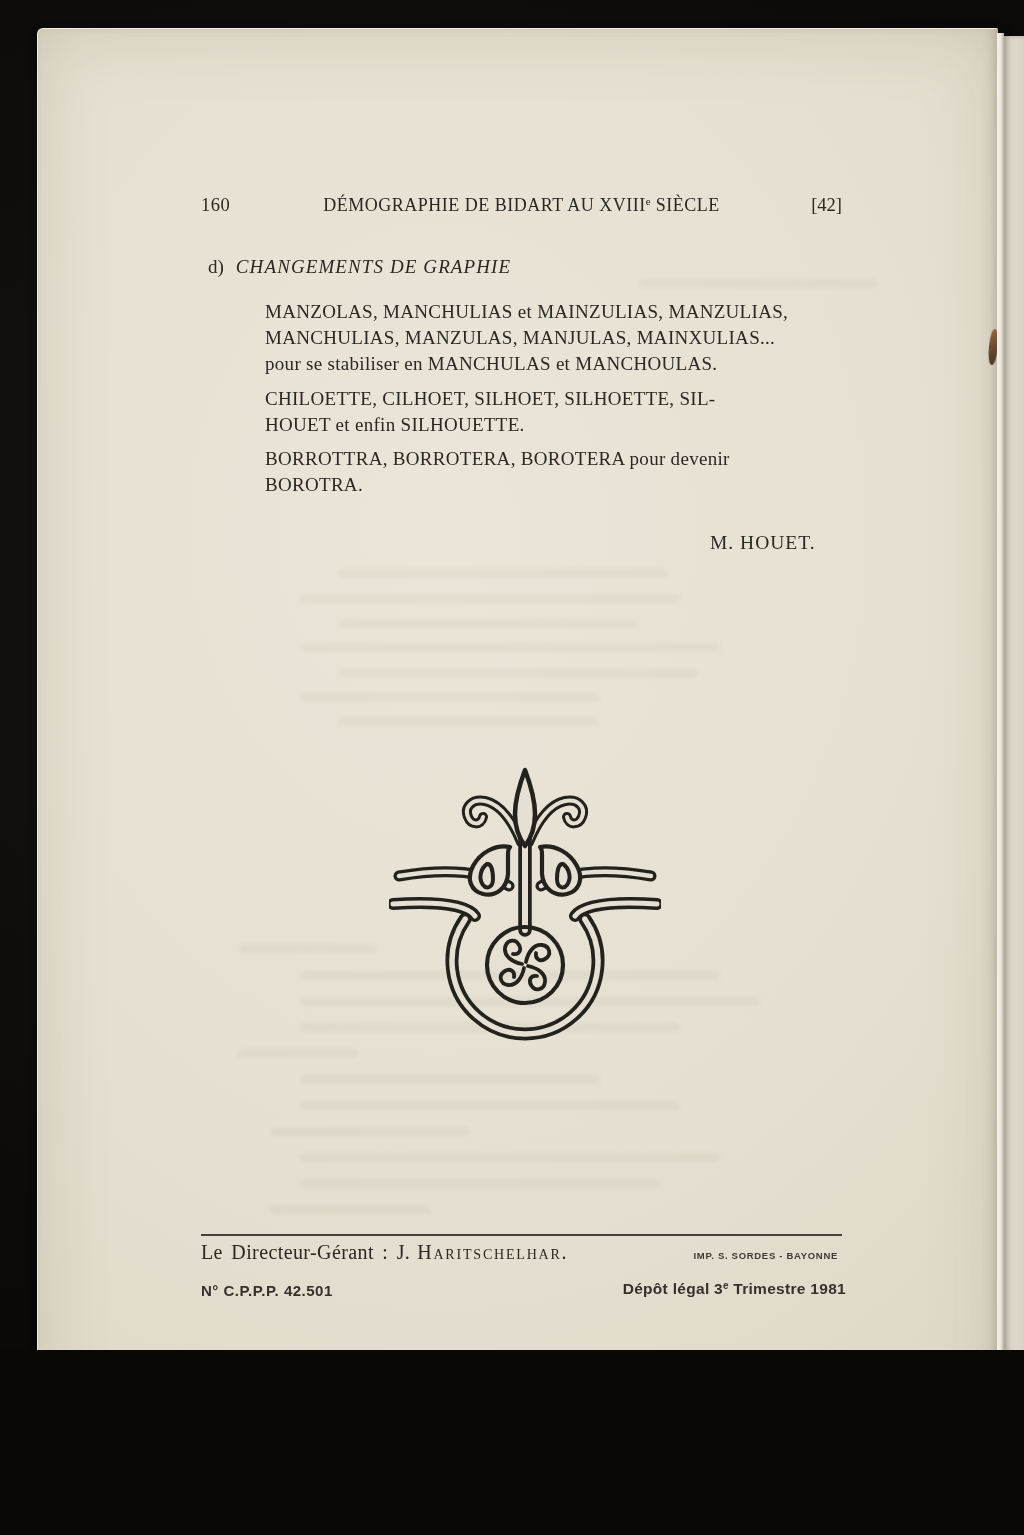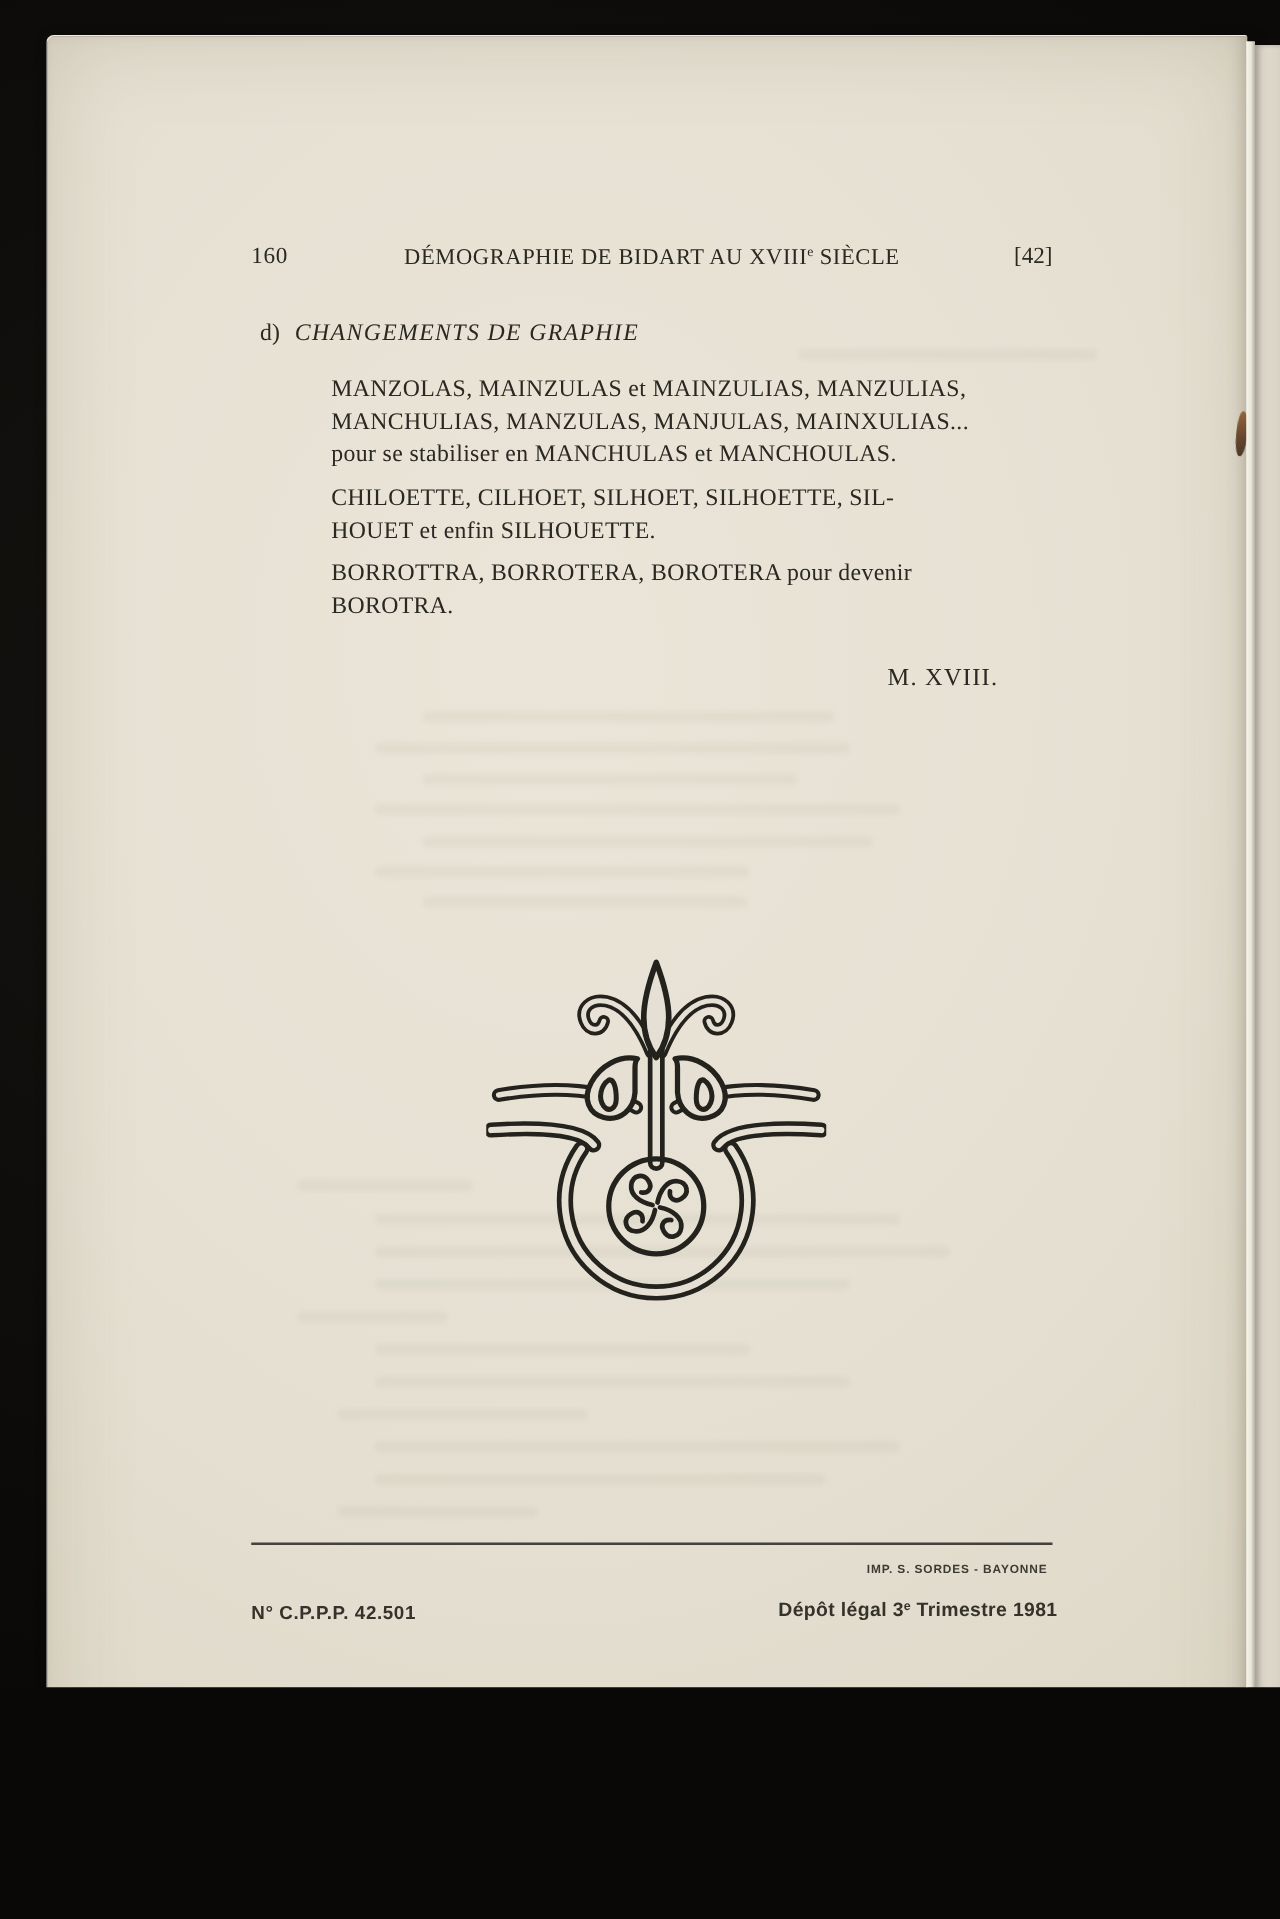--- a/index.html
+++ b/index.html
@@ -83,34 +83,34 @@
       <span class="pageno">160</span>
       <span class="running-title"><span>DÉMOGRAPHIE DE BIDART AU XVIII</span><sup class="sm">e</sup><span> SIÈCLE</span></span>
       <span class="issue">[42]</span>
     </div>
 
     <div class="abs section-h">
       <span>d)</span><em>CHANGEMENTS DE GRAPHIE</em>
     </div>
 
     <div class="abs para p1">
-      <div class="line">MANZOLAS, MAINZULAS et MAINZULIAS, MANZULIAS,</div>
+      <div class="line">MANZOLAS, MANCHULIAS et MAINZULIAS, MANZULIAS,</div>
       <div class="line">MANCHULIAS, MANZULAS, MANJULAS, MAINXULIAS...</div>
       <div class="line">pour se stabiliser en MANCHULAS et MANCHOULAS.</div>
     </div>
     <div class="abs para p3">
       <div class="line">BORROTTRA, BORROTERA, BOROTERA pour devenir</div>
       <div class="line">BOROTRA.</div>
     </div>
     <div class="abs para p2">
       <div class="line">CHILOETTE, CILHOET, SILHOET, SILHOETTE, SIL-</div>
       <div class="line">HOUET et enfin SILHOUETTE.</div>
     </div>
 
-    <div class="abs sig">M. XVIII.</div>
+    <div class="abs sig">M. HOUET.</div>
 
     <svg class="emblem" viewBox="0 0 272 300">
       <g fill="none" stroke="#24221c" stroke-linecap="round" stroke-linejoin="round">
         <defs>
           <g id="em-side">
 
             <path d="M10,118 C58,110 96,114 120,128" stroke-width="11"></path>
             <path d="M10,118 C58,110 96,114 120,128" stroke="#e5e0d3" stroke-width="4.5"></path>
 
             <path d="M4,146 C50,143 78,147 86,158" stroke-width="12"></path>
@@ -144,20 +144,23 @@
         </g>
 
         <path d="M136,12 C130,28 126,42 126,56 C126,70 130,80 136,88 C142,80 146,70 146,56 C146,42 142,28 136,12 Z" fill="#e5e0d3" stroke-width="4.5"></path>
 
         <use href="#em-bowl"></use>
         <use href="#em-bowl" transform="translate(272,0) scale(-1,1)"></use>
       </g>
     </svg>
 
     <div class="abs rule"></div>
+    <div class="abs director">
+      <span>Le Directeur-Gérant : J.</span><span class="name">Haritschelhar.</span>
+    </div>
     <div class="abs printer">IMP. S. SORDES - BAYONNE</div>
     <div class="abs registration">N° C.P.P.P. 42.501</div>
     <div class="abs deposit"><span>Dépôt légal 3</span><sup class="sm">e</sup><span> Trimestre 1981</span></div>
 
     <div class="speck"></div>
   </div>
 
   <div class="seam"></div>
   <div class="page2"></div>
   <div class="bottom-stack"></div>

